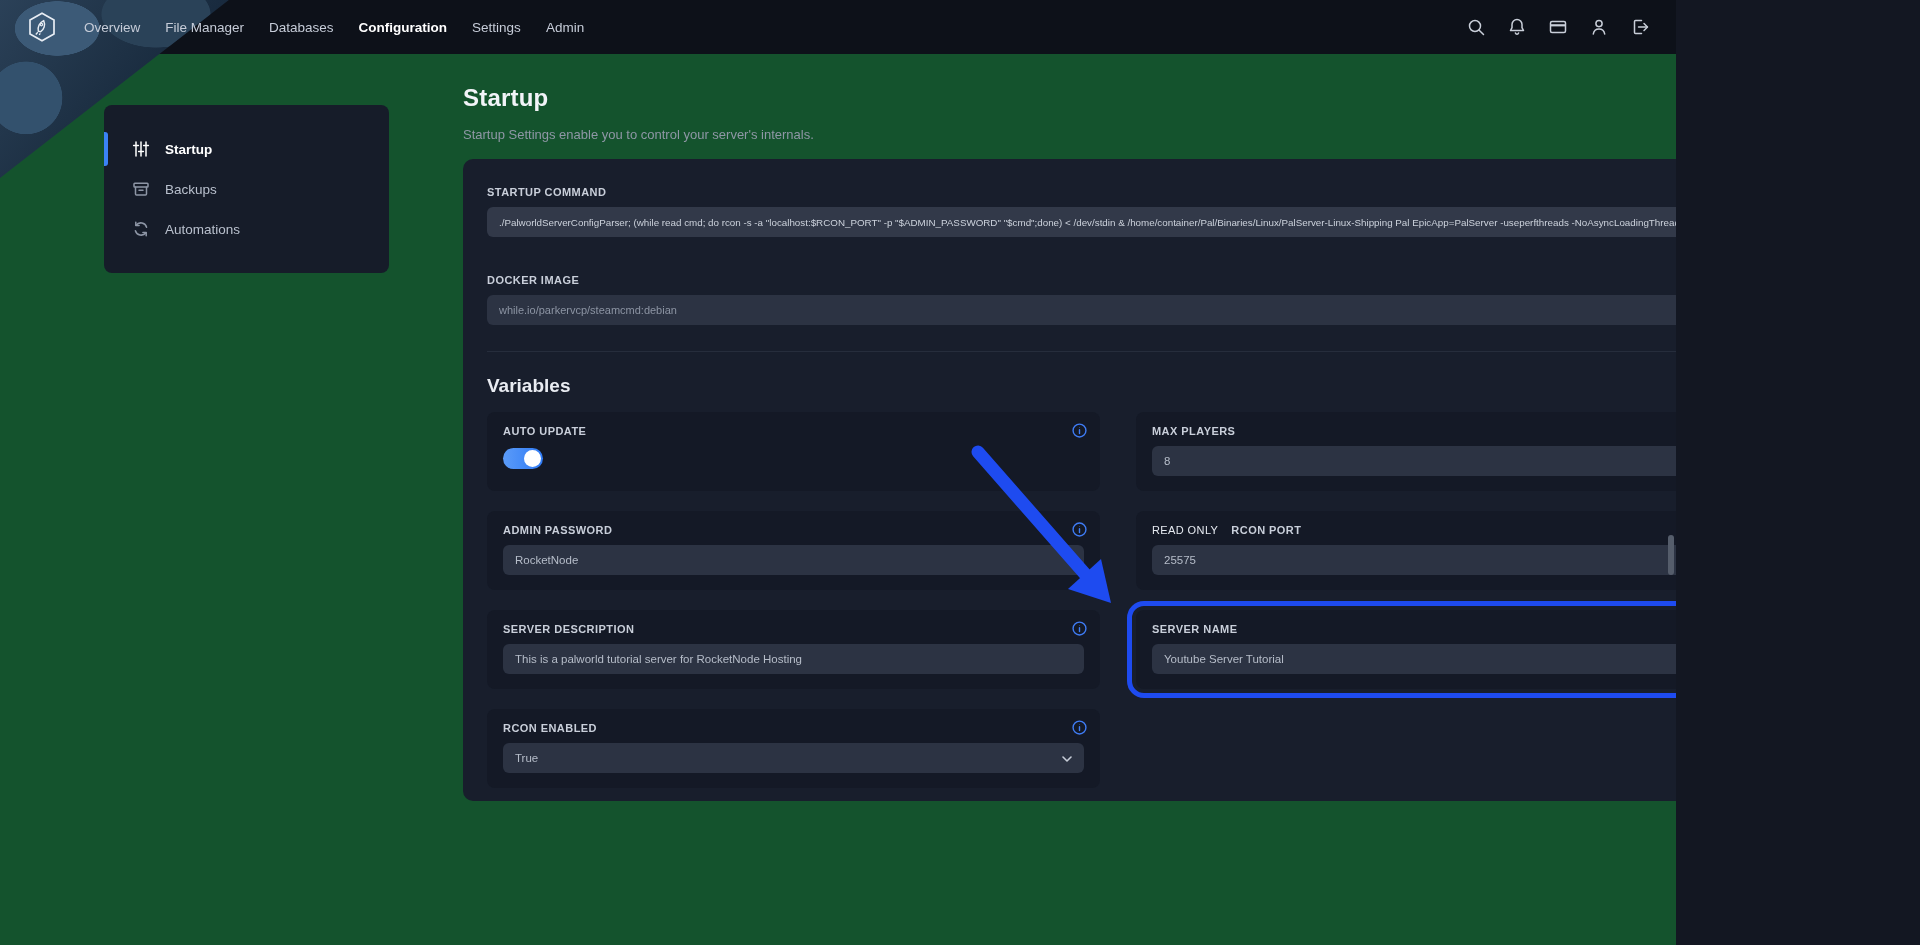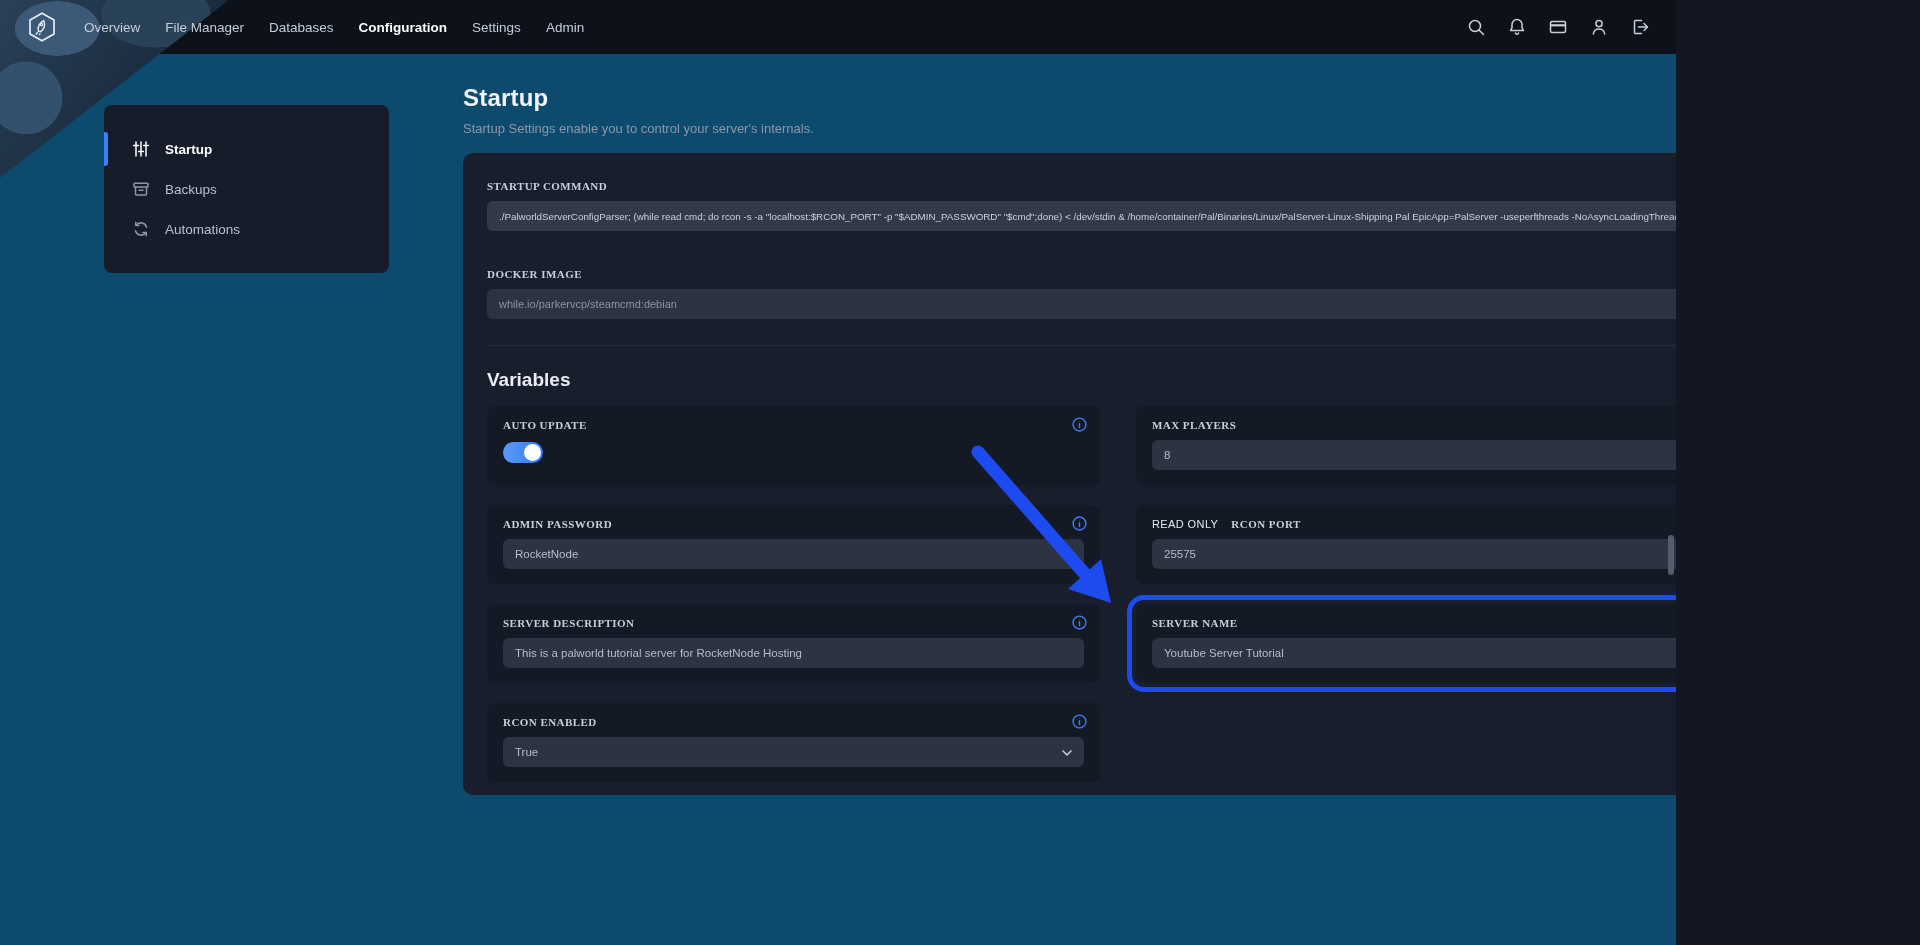--- a/index.html
+++ b/index.html
@@ -1,18 +1,18 @@
 <!DOCTYPE html>
 <html style="--accent: #3b82f6;"><head>
 <meta charset="utf-8">
 <style>
   * { margin:0; padding:0; box-sizing:border-box; }
   html,body { width:1920px; height:945px; }
   body { font-family:"Liberation Sans", sans-serif; background:#131722; }
-  .screen { position:relative; width:1676px; height:945px; overflow:hidden; background:#0c4a6e; }
+  .screen { position:relative; width:1676px; height:945px; overflow:hidden; background:#14532d; }
 
   
   .nav-bg { position:absolute; top:0; left:0; width:100%; height:54px; background:#0d1119; z-index:1; }
   .decor-topleft { position:absolute; top:0; left:0; width:260px; height:178px; z-index:2;
     clip-path:polygon(0 0, 88% 0, 0 100%);
     background:
       radial-gradient(70px 45px at 22% 16%, #3c5a77 0 60%, transparent 61%),
       radial-gradient(90px 55px at 60% 8%, #2a4258 0 60%, transparent 61%),
       radial-gradient(60px 60px at 10% 55%, #33516d 0 60%, transparent 61%),
       linear-gradient(128deg, #2b4158 0%, #1e3145 40%, #142539 70%, #0e1b2b 100%);
@@ -58,23 +58,23 @@
   .menu-item .mi-icon svg { width:18px; height:18px; }
   .menu-item .mi-label { margin-left:15px; font-size:13.5px; color:#b9c0cd; }
   .menu-item.active .mi-label { color:#ffffff; font-weight:700; }
   .menu-item.active .mi-icon { color:#ffffff; }
   .menu-item.active::before { content:""; position:absolute; left:0; top:3px; bottom:3px; width:4px;
     background:#3b82f6; border-radius:0 3px 3px 0; }
 
   
   main { position:absolute; left:463px; top:84px; width:1310px; z-index:3; }
   h1 { font-size:24px; font-weight:700; color:#f2f4f8; letter-spacing:.2px; }
-  .subtitle { margin-top:9px; font-size:13px; color:#8f97a6; }
+  .subtitle { margin-top:15px; font-size:13px; color:#8f97a6; }
   .config-card { margin-top:17px; background:#181e2c; border-radius:10px; height:642px; padding:27px 24px 24px; }
-  .field-label { display:block; font-size:11px; font-weight:700; letter-spacing:.45px; color:#c9cfda;font-family:Liberation Serif, serif; }
+  .field-label { display:block; font-size:11px; font-weight:700; letter-spacing:.45px; color:#c9cfda; }
   .text-input { margin-top:9px; height:30px; background:#2e3545; border-radius:6px;
     display:flex; align-items:center; padding:0 12px; font-size:11.5px; color:#b6bdc9;
     white-space:nowrap; overflow:hidden; cursor:text; }
   .cmd { font-size:9.8px; color:#ccd2dc; background:#323949; }
   .docker { color:#8c94a3; font-size:11px; background:#2c3343; }
   .docker-wrap { margin-top:37px; }
   .divider { border:none; border-top:1px solid #262d3c; margin-top:26px; }
   h2 { margin-top:23px; font-size:19px; font-weight:700; color:#e9ecf2; }
 
   .var-grid { display:grid; grid-template-columns:1fr 1fr; column-gap:36px; row-gap:20px; margin-top:15px; }

